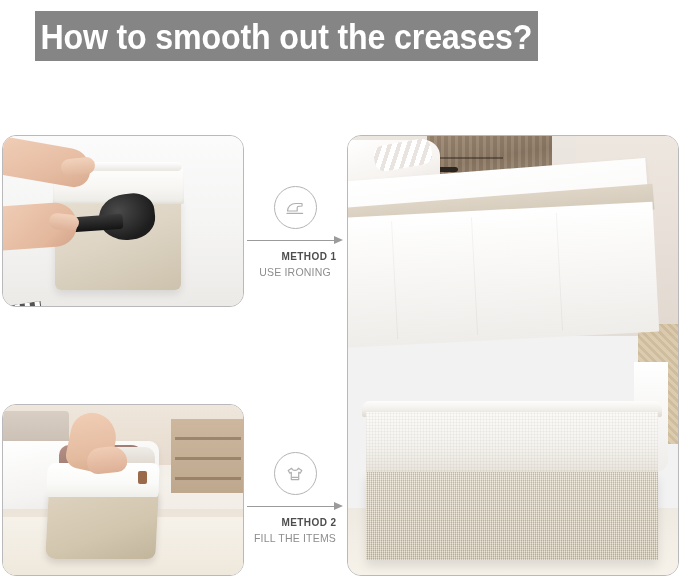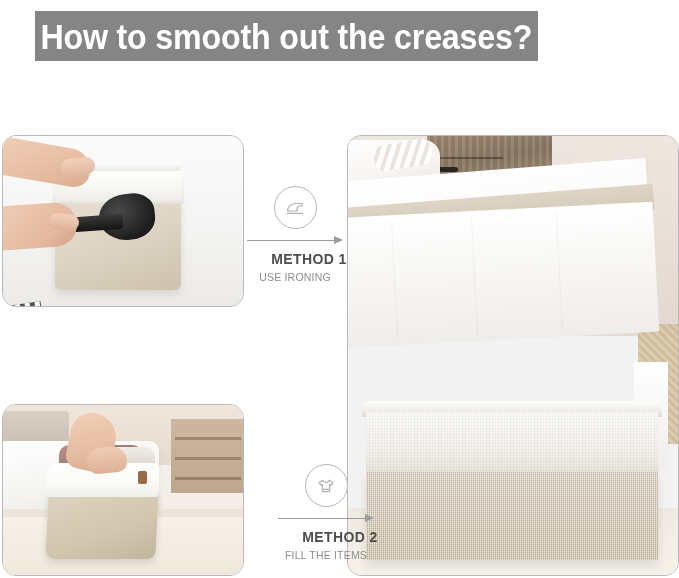--- a/index.html
+++ b/index.html
@@ -299,21 +299,21 @@
   }
 
   
   .method-block {
     position: absolute;
     width: 104px;
     left: 243px;
     text-align: center;
   }
   #method-1 { top: 186px; }
-  #method-2 { top: 464px; margin-left: 31px; }
+  #method-2 { top: 452px; }
 
   .method-icon-circle {
     width: 41px; height: 41px;
     margin: 0 auto;
     border: 1.6px solid #b4b4b4;
     border-radius: 50%;
     display: flex; align-items: center; justify-content: center;
     background: #ffffff;
   }
   .method-arrow {
@@ -330,21 +330,21 @@
   .method-arrow .head {
     position: absolute; right: 0; top: 0.5px;
     width: 0; height: 0;
     border-top: 4.5px solid transparent;
     border-bottom: 4.5px solid transparent;
     border-left: 9px solid #9b9b9b;
   }
   .method-title {
     margin-top: 6px;
     color: #4d4d4d;
-    font-size: 14px;
+    font-size: 10px;
     font-weight: bold;
     letter-spacing: .4px;
     line-height: 1.25;
     padding-left: 28px;
   }
   .method-sub {
     margin-top: 2px;
     color: #8d8d8d;
     font-size: 10.5px;
     letter-spacing: .2px;

